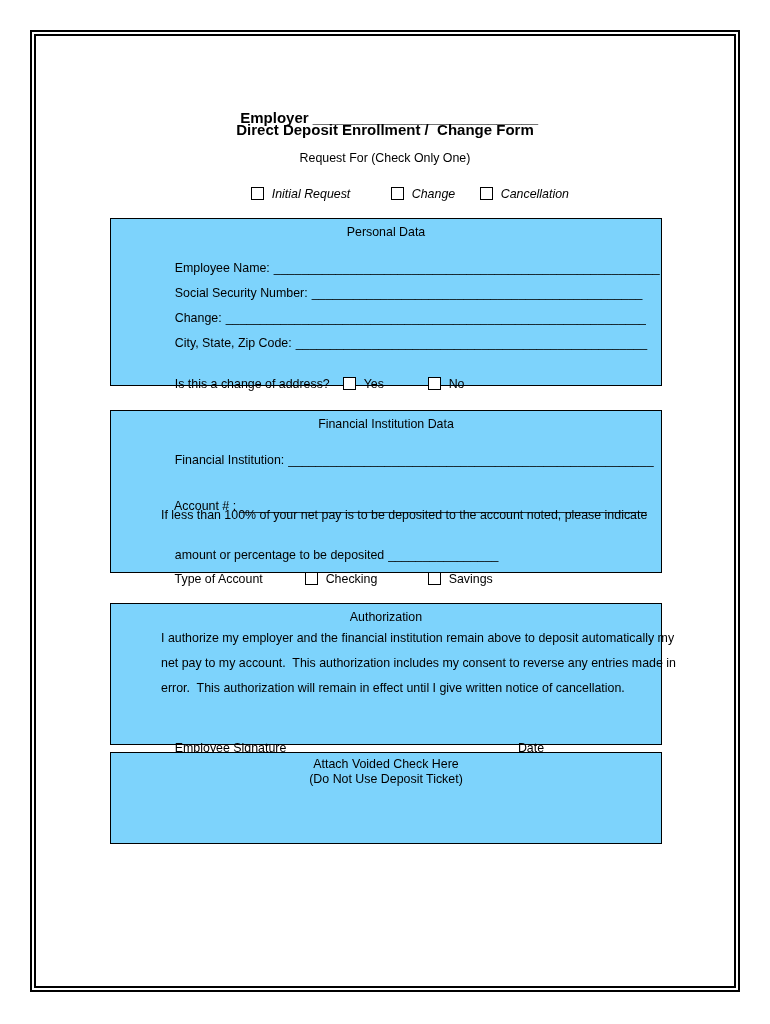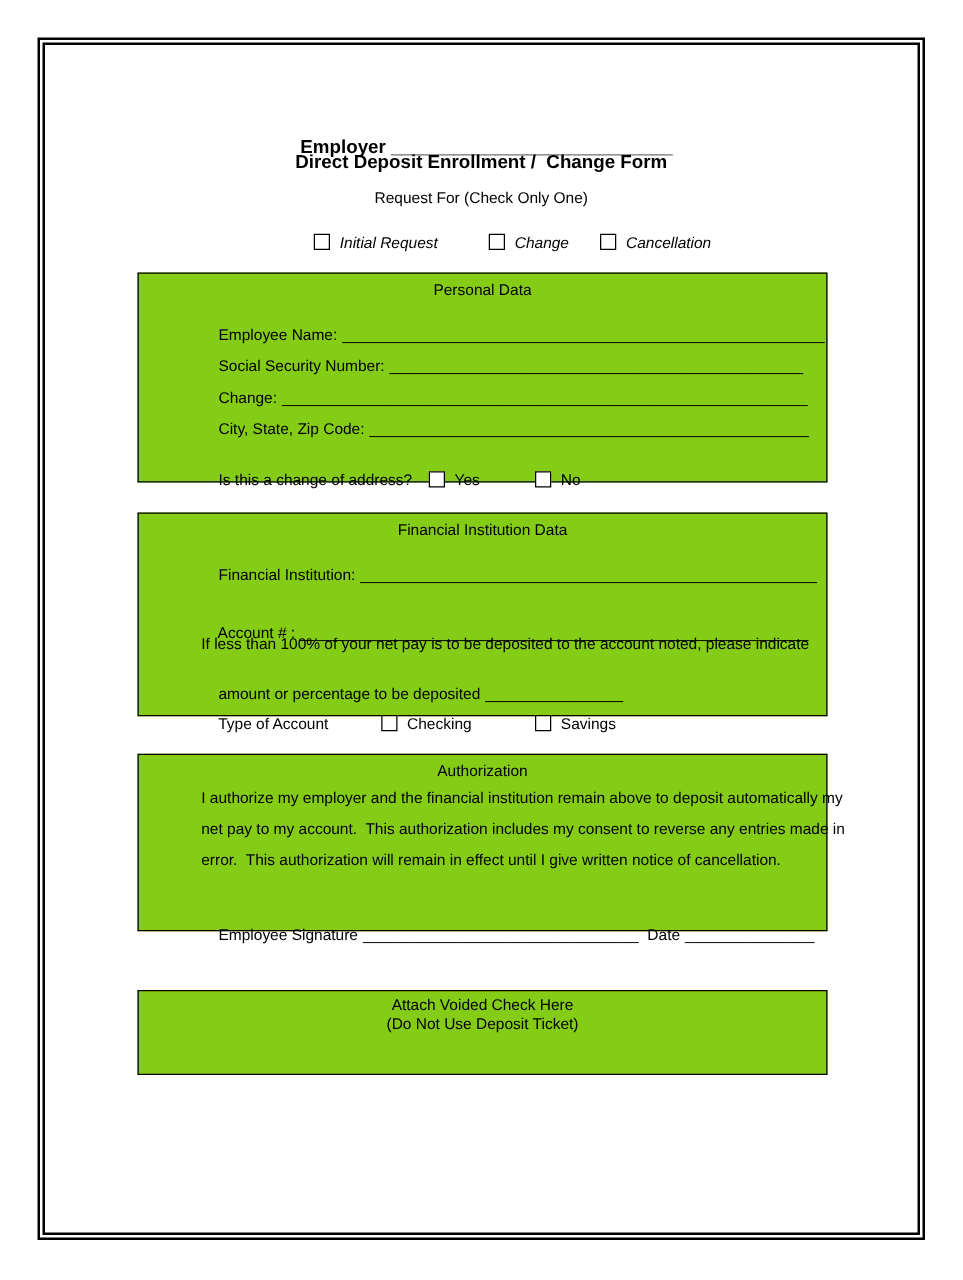--- a/index.html
+++ b/index.html
@@ -17,21 +17,21 @@
   .fs { font-size:12.4px; line-height:15px; }
   .pre { white-space:pre; }
 
   .opt-row { position:absolute; top:172px; left:12px; width:770px; height:16px;font-style:italic; }
   .opt { position:absolute; top:0; white-space:pre; }
 
   .checkbox { display:inline-block; width:13px; height:13px; border:1.5px solid #000;
               background:#fff; vertical-align:-2px; }
   .opt .checkbox, .cbgroup .checkbox { margin-right:8px; }
 
-  .box { position:absolute; left:110px; width:552px; border:1.5px solid #000; background:#84cc16; }
+  .box { position:absolute; left:110px; width:552px; border:1.5px solid #000; background:#7dd3fc; }
   .box-title { position:absolute; top:6px; left:0; right:0; text-align:center; }
   .row { position:absolute; left:5px; right:5px; white-space:pre; height:16px;margin-left:45px; }
   .lbl { margin-right:4px; }
   .cbgroup { position:absolute; top:0; white-space:pre; }
   .date-lbl { margin-left:7px; margin-right:4px; }
   .attach-line { position:absolute; left:0; right:0; text-align:center; }
 </style>
 </head>
 <body>
 
@@ -110,16 +110,16 @@
 <div class="box" style="top:603px;height:142px">
   <div class="box-title fs">Authorization</div>
   <div class="row fs" style="top:27px">I authorize my employer and the financial institution remain above to deposit automatically my</div>
   <div class="row fs" style="top:52px">net pay to my account.  This authorization includes my consent to reverse any entries made in</div>
   <div class="row fs" style="top:77px">error.  This authorization will remain in effect until I give written notice of cancellation.</div>
   <div class="row fs" style="top:122px">
     <span class="lbl">Employee Signature</span><span>________________________________</span><span class="date-lbl">Date</span><span>_______________</span>
   </div>
 </div>
 
-<div class="box" style="top:792px;height:68px">
+<div class="box" style="top:752px;height:92px">
   <div class="attach-line fs" style="top:4px">Attach Voided Check Here</div>
   <div class="attach-line fs" style="top:19px">(Do Not Use Deposit Ticket)</div>
 </div>
 
 </body></html>

